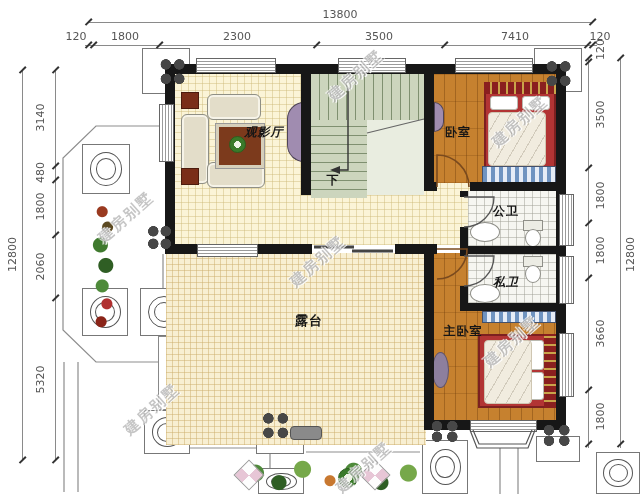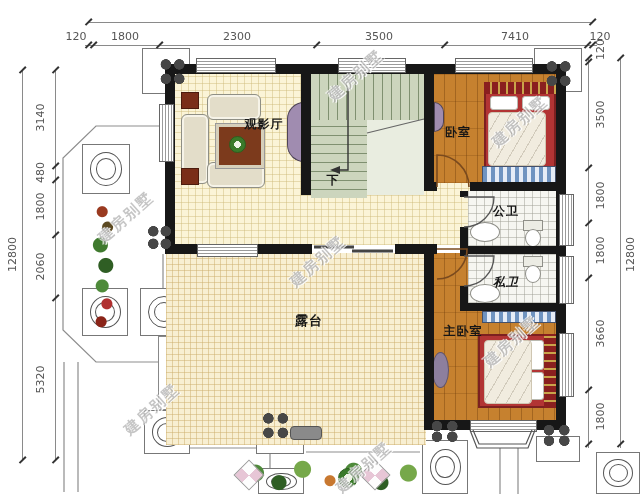--- a/index.html
+++ b/index.html
@@ -216,39 +216,40 @@
       <path d="M464,197 L494,197 A30,30 0 0 1 464,227" stroke="#555" stroke-width="1.3"></path>
       <path d="M464,256 L494,256 A30,30 0 0 1 464,286" stroke="#555" stroke-width="1.3"></path>
       <path d="M314,247 H354 M352,251 H393" stroke="#444" stroke-width="3"></path>
       <path d="M367,133 L424,119" stroke="#666" stroke-width="1.2"></path>
       <path d="M348,88 V170 H338" stroke="#333" stroke-width="1.4"></path>
       <polygon points="340,166 340,174 330,170" fill="#333"></polygon>
       <path d="M470,430 L477,448 H528 L535,430 M473,430 L479,444 H526 L532,430" stroke="#555" stroke-width="1.2"></path>
     </g>
   </svg>
 
-  <div class="label" style="left:228px;top:116px;width:72px;">观影厅</div>
+  <div class="label" style="left:228px;top:124px;width:72px;font-style:italic;">观影厅</div>
   <div class="label" style="left:436px;top:124px;width:44px;">卧室</div>
   <div class="label" style="left:486px;top:203px;width:40px;">公卫</div>
   <div class="label" style="left:486px;top:274px;width:40px;font-style:italic;">私卫</div>
   <div class="label" style="left:434px;top:323px;width:58px;">主卧室</div>
   <div class="label" style="left:286px;top:312px;width:46px;font-size:13px;">露台</div>
   <div class="label" style="left:324px;top:172px;width:18px;">下</div>
 
   <div class="dimline" style="left:88px;top:22px;width:504px;height:1px;"></div>
   <div class="dimline" style="left:85px;top:45px;width:512px;height:1px;"></div>
   <div class="tick" style="left:84px;top:21px;"></div>
   <div class="tick" style="left:588px;top:21px;"></div>
   <div class="tick" style="left:84px;top:44px;"></div>
   <div class="tick" style="left:89px;top:44px;"></div>
   <div class="tick" style="left:155px;top:44px;"></div>
   <div class="tick" style="left:312px;top:44px;"></div>
   <div class="tick" style="left:440px;top:44px;"></div>
   <div class="tick" style="left:583px;top:44px;"></div>
   <div class="tick" style="left:588px;top:44px;"></div>
+  <div class="dim" style="left:290px;top:8px;width:100px;">13800</div>
   <div class="dim" style="left:56px;top:30px;width:40px;">120</div>
   <div class="dim" style="left:95px;top:30px;width:60px;">1800</div>
   <div class="dim" style="left:207px;top:30px;width:60px;">2300</div>
   <div class="dim" style="left:349px;top:30px;width:60px;">3500</div>
   <div class="dim" style="left:485px;top:30px;width:60px;">7410</div>
   <div class="dim" style="left:580px;top:30px;width:40px;">120</div>
 
   <div class="dimline" style="left:22px;top:70px;width:1px;height:390px;"></div>
   <div class="dimline" style="left:55px;top:70px;width:1px;height:390px;"></div>
   <div class="tick" style="left:18px;top:69px;"></div>

